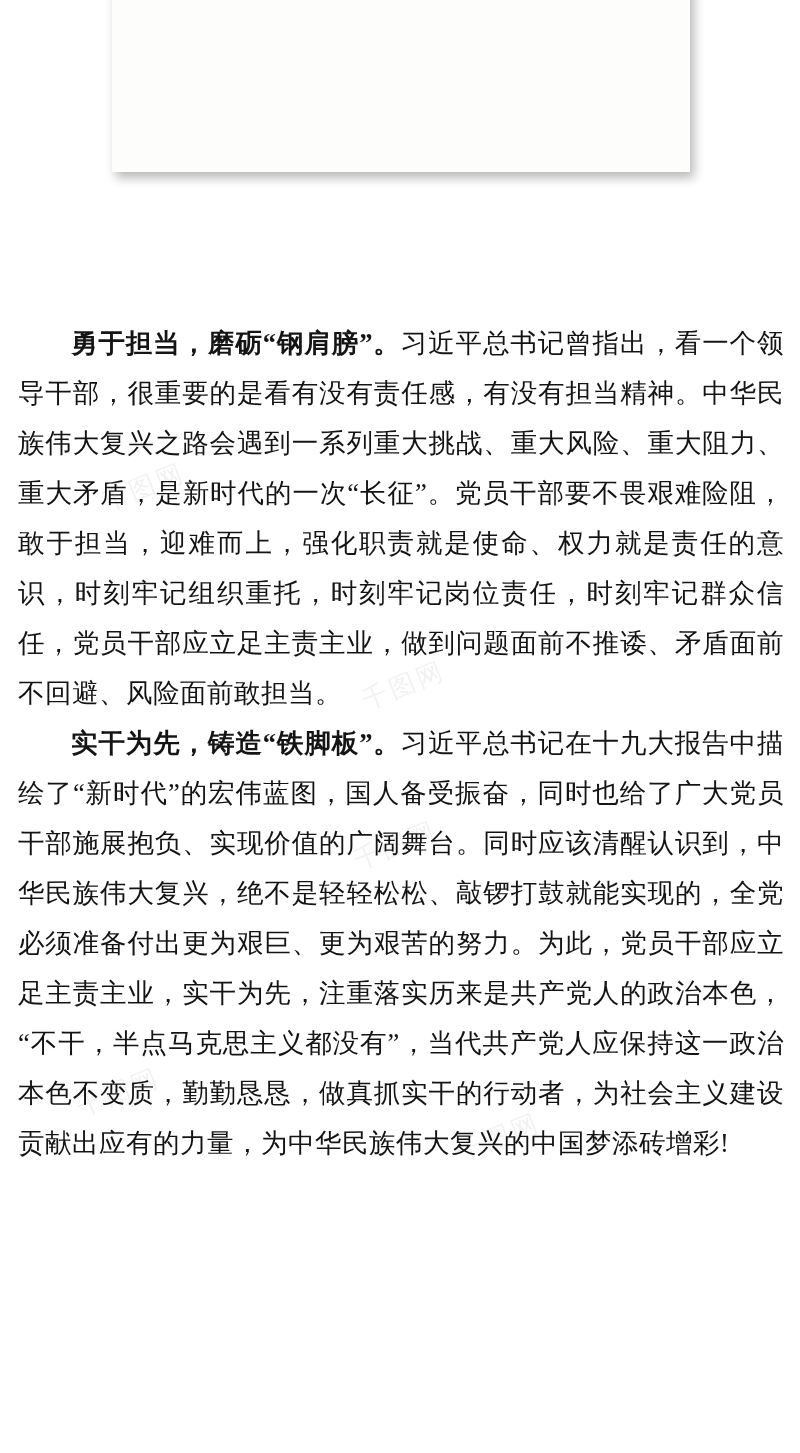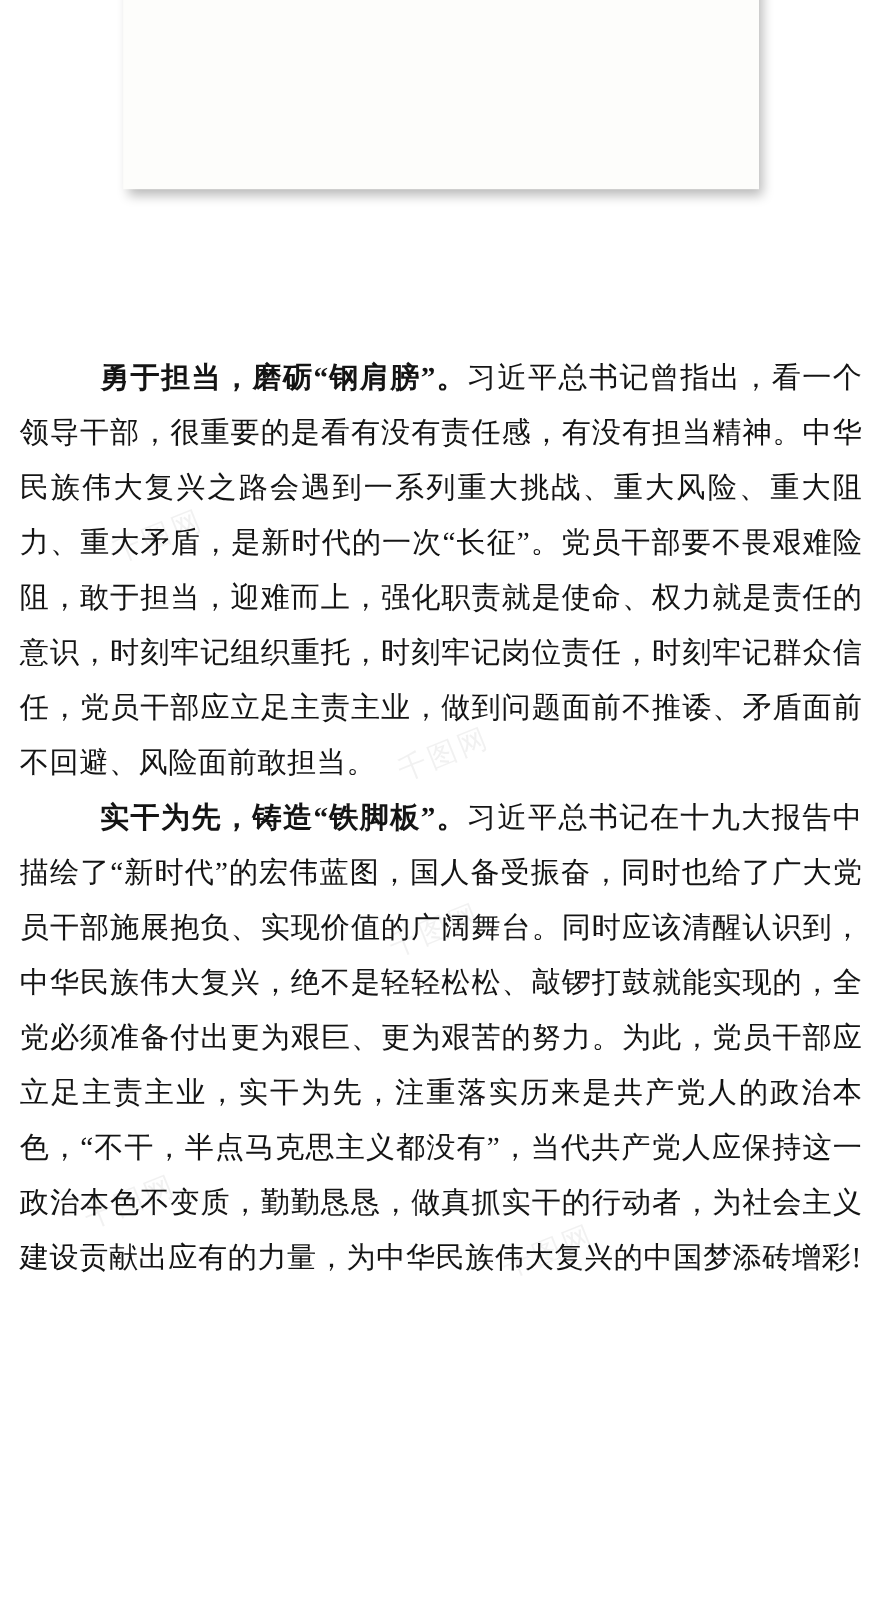--- a/index.html
+++ b/index.html
@@ -51,21 +51,20 @@
     text-align: justify;
     text-justify: inter-ideograph;
     margin: 0;
     color: #141414;
   }
   .para.indent {
     text-indent: 53px;
   }
   .para b {
     font-weight: bold;
-    margin-left: 20px;
   }
 
   
   .wm {
     position: absolute;
     font-family: "Liberation Sans", sans-serif;
     color: rgba(0,0,0,0.055);
     font-size: 26px;
     letter-spacing: 3px;
     transform: rotate(-22deg);

